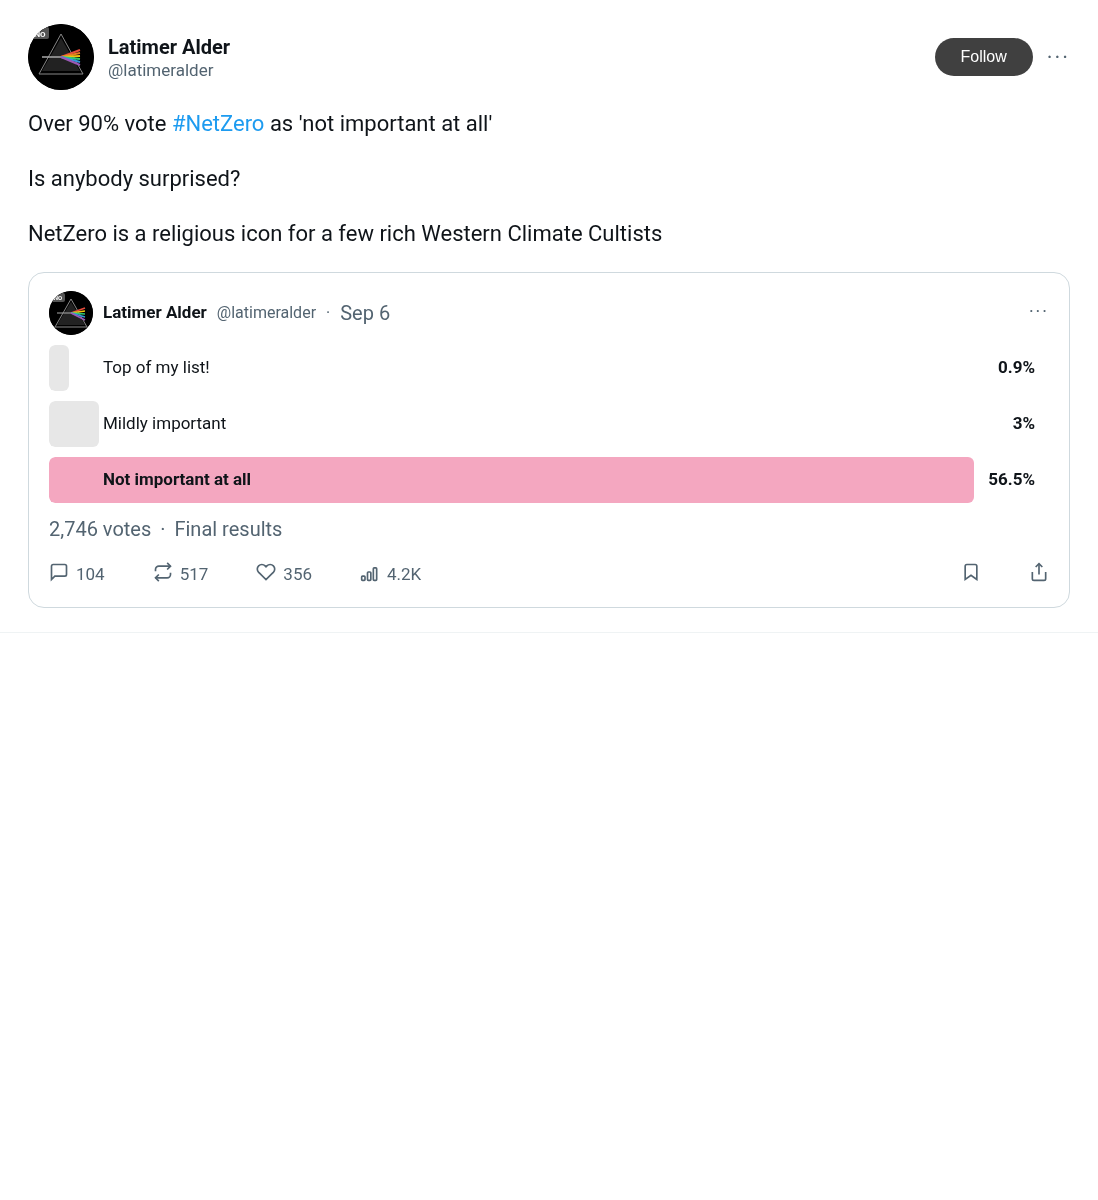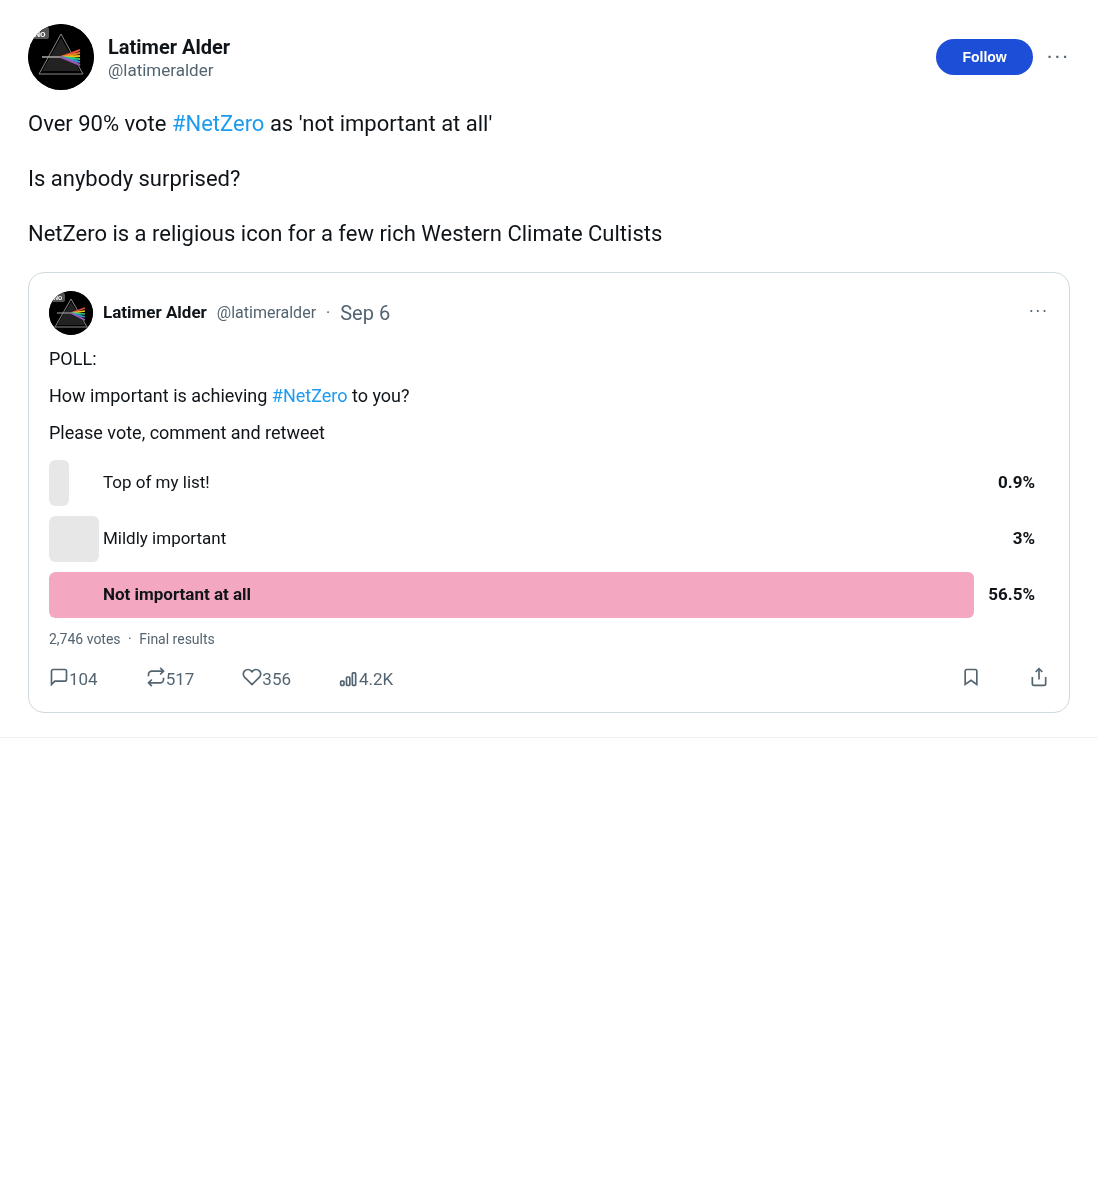--- a/index.html
+++ b/index.html
@@ -53,27 +53,27 @@
     .username {
       font-size: 17px;
       color: #536471;
     }
     .header-right {
       display: flex;
       align-items: center;
       gap: 14px;
     }
     .follow-btn {
-      background: #1d4ed8;
+      background: #404040;
       color: #fff;
       border: none;
       border-radius: 9999px;
       padding: 10px 26px;
-      font-size: 14px;
-      font-weight: 700;
+      font-size: 16px;
+      font-weight: 400;
       cursor: pointer;
     }
     .more-icon {
       font-size: 22px;
       color: #536471;
       cursor: pointer;
       letter-spacing: 2px;
     }
     .tweet-body {
       font-size: 22px;
@@ -186,38 +186,38 @@
     .poll-option.winner .poll-bar {
       background: #f4a7c0;
     }
     .poll-option.normal .poll-bar {
       background: #e7e7e7;
     }
     .poll-option.thin .poll-bar {
       background: #e7e7e7;
     }
     .poll-footer {
-      font-size: 14px;
+      font-size: 20px;
       color: #536471;
       margin-top: 8px;
       margin-bottom: 14px;
     }
     .poll-footer span {
       margin-right: 4px;
     }
     .tweet-actions {
       display: flex;
       align-items: center;
       gap: 48px;
       margin-top: 6px;
     }
     .action-item {
       display: flex;
       align-items: center;
-      gap: 0;
+      gap: 7px;
       color: #536471;
       font-size: 17px;
       cursor: pointer;
     }
     .action-icon {
       font-size: 20px;
     }
     .action-spacer {
       flex: 1;
     }
@@ -292,29 +292,20 @@
               <text x="9" y="9" font-size="6" text-anchor="middle" fill="#fff" font-weight="bold">NO</text>
             </svg>
           </div>
           <span class="quoted-user-name">Latimer Alder</span>
           <span class="quoted-user-handle">@latimeralder</span>
           <span style="color:#536471;font-size:16px;">·</span>
           <span class="quoted-date">Sep 6</span>
         </div>
         <span class="quoted-more">···</span>
       </div>
-      <div class="quoted-body">
-        <p>POLL:</p>
-        <p>
-          <span>How important is achieving</span>
-          <span class="hashtag">#NetZero</span>
-          <span>to you?</span>
-        </p>
-        <p>Please vote, comment and retweet</p>
-      </div>
 
       <div class="poll-container">
 
         <div class="poll-option thin">
           <div class="poll-bar" style="width: 2%;"></div>
           <span class="poll-option-label">Top of my list!</span>
           <span class="poll-option-pct">0.9%</span>
         </div>
 
         <div class="poll-option normal">

